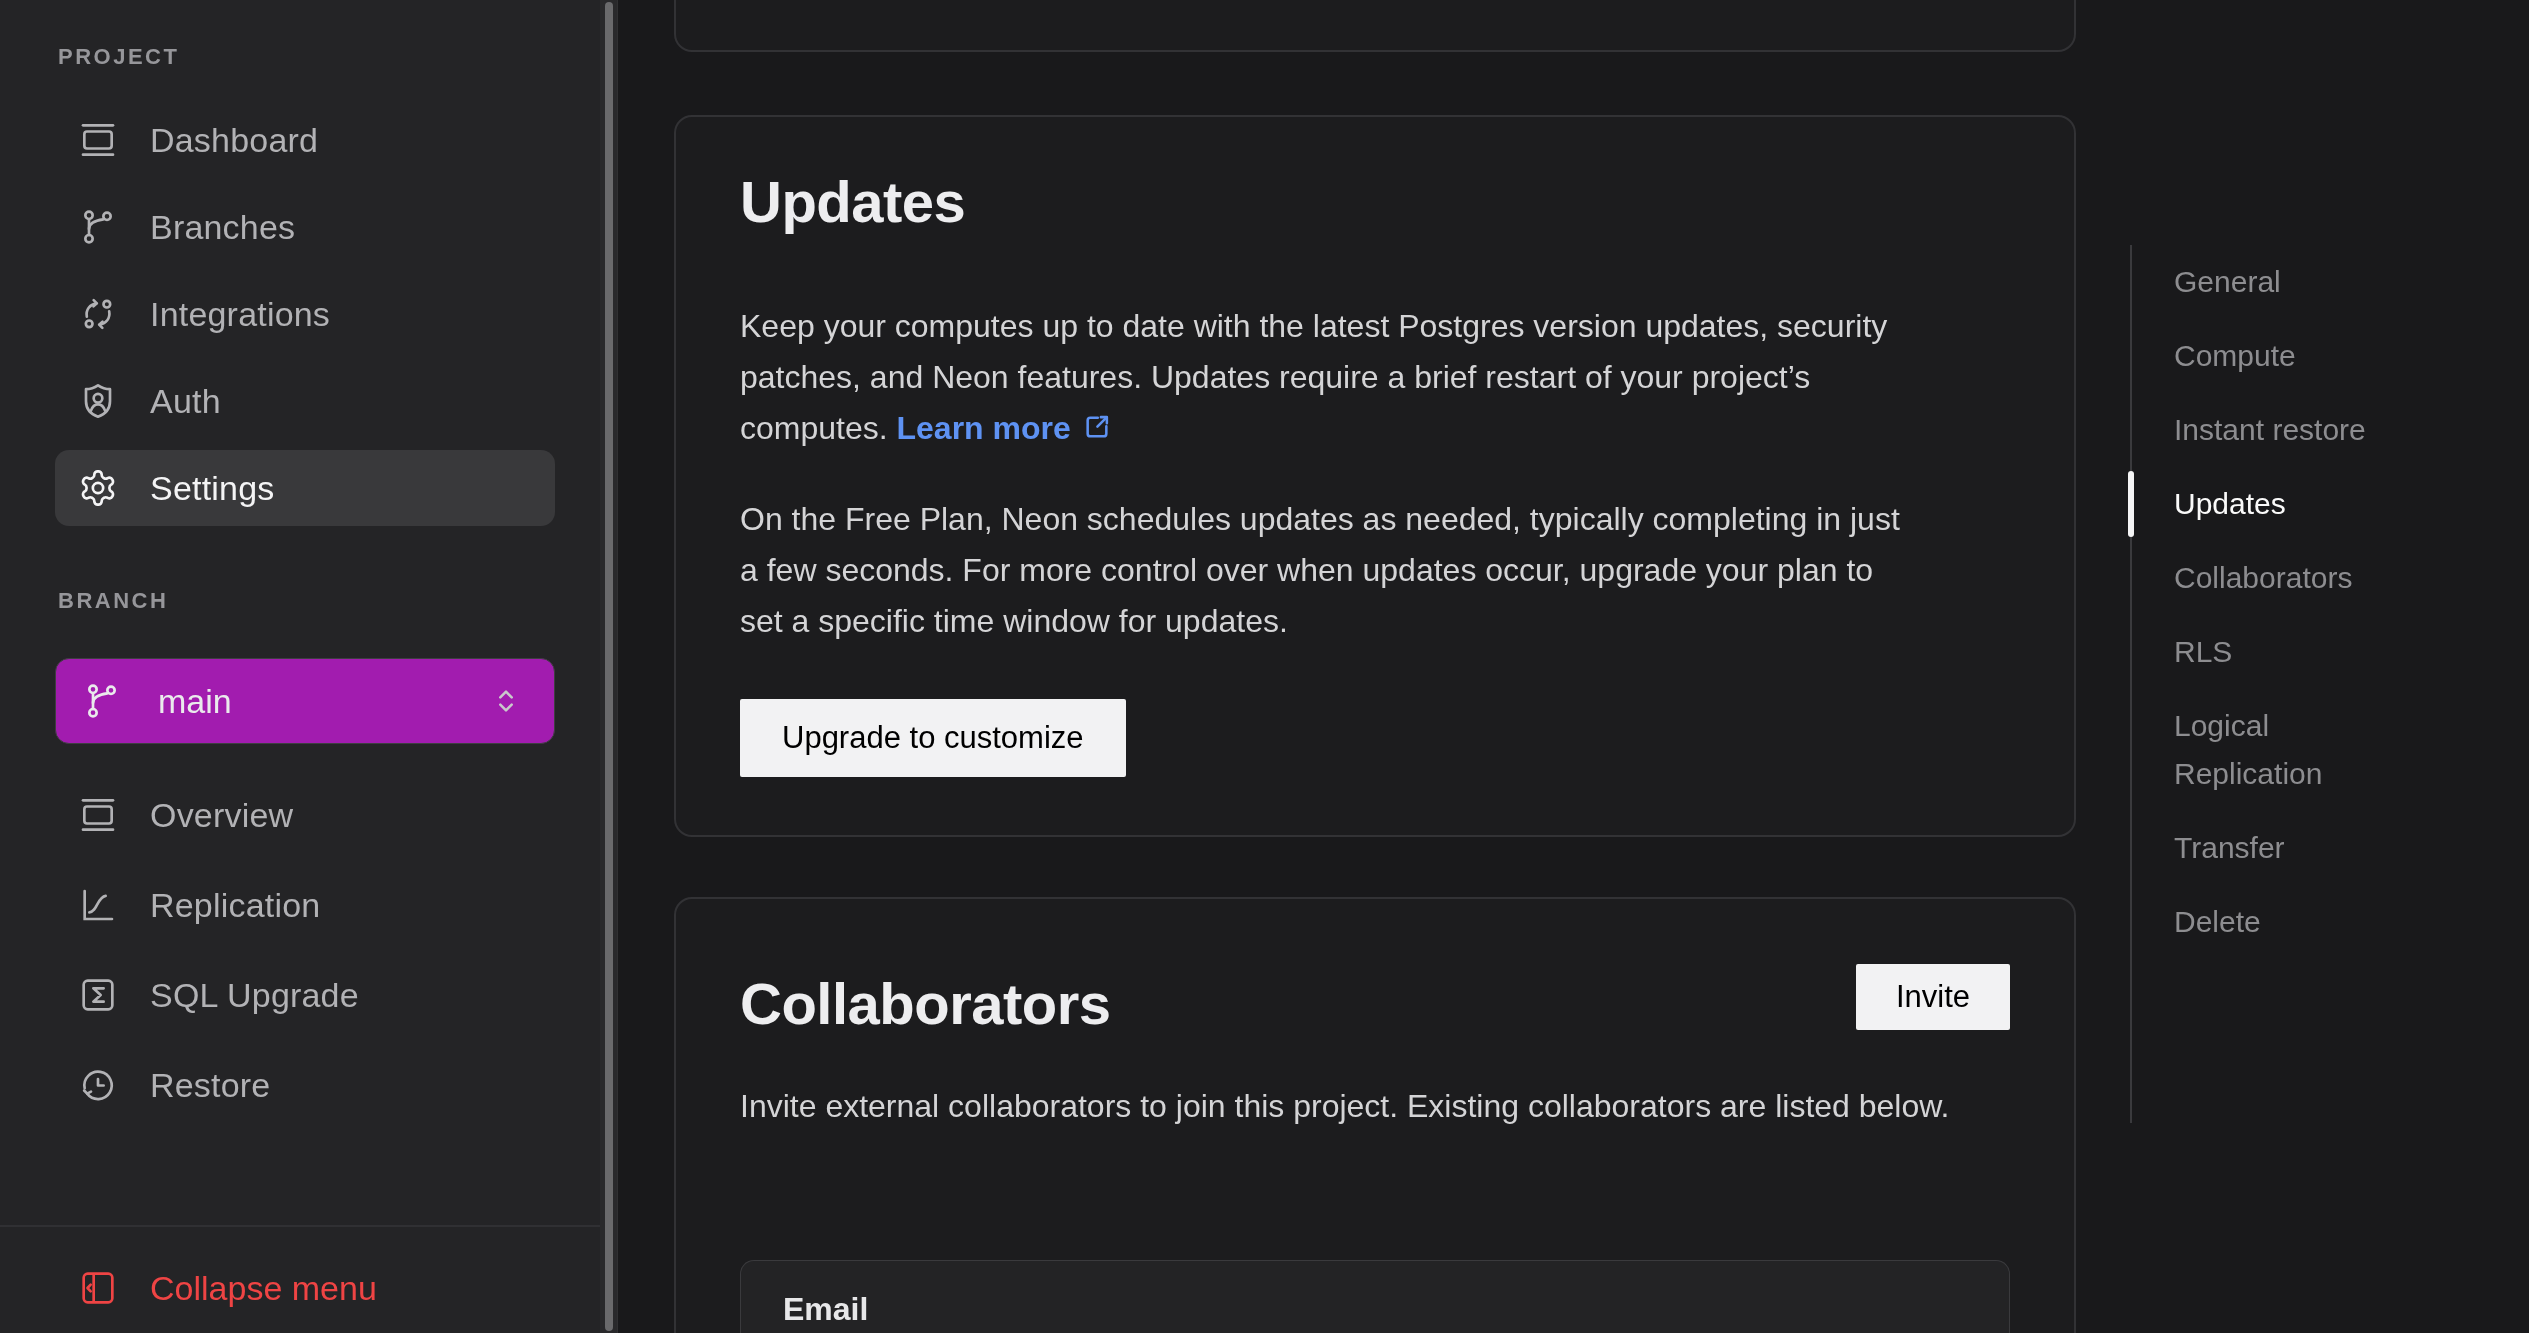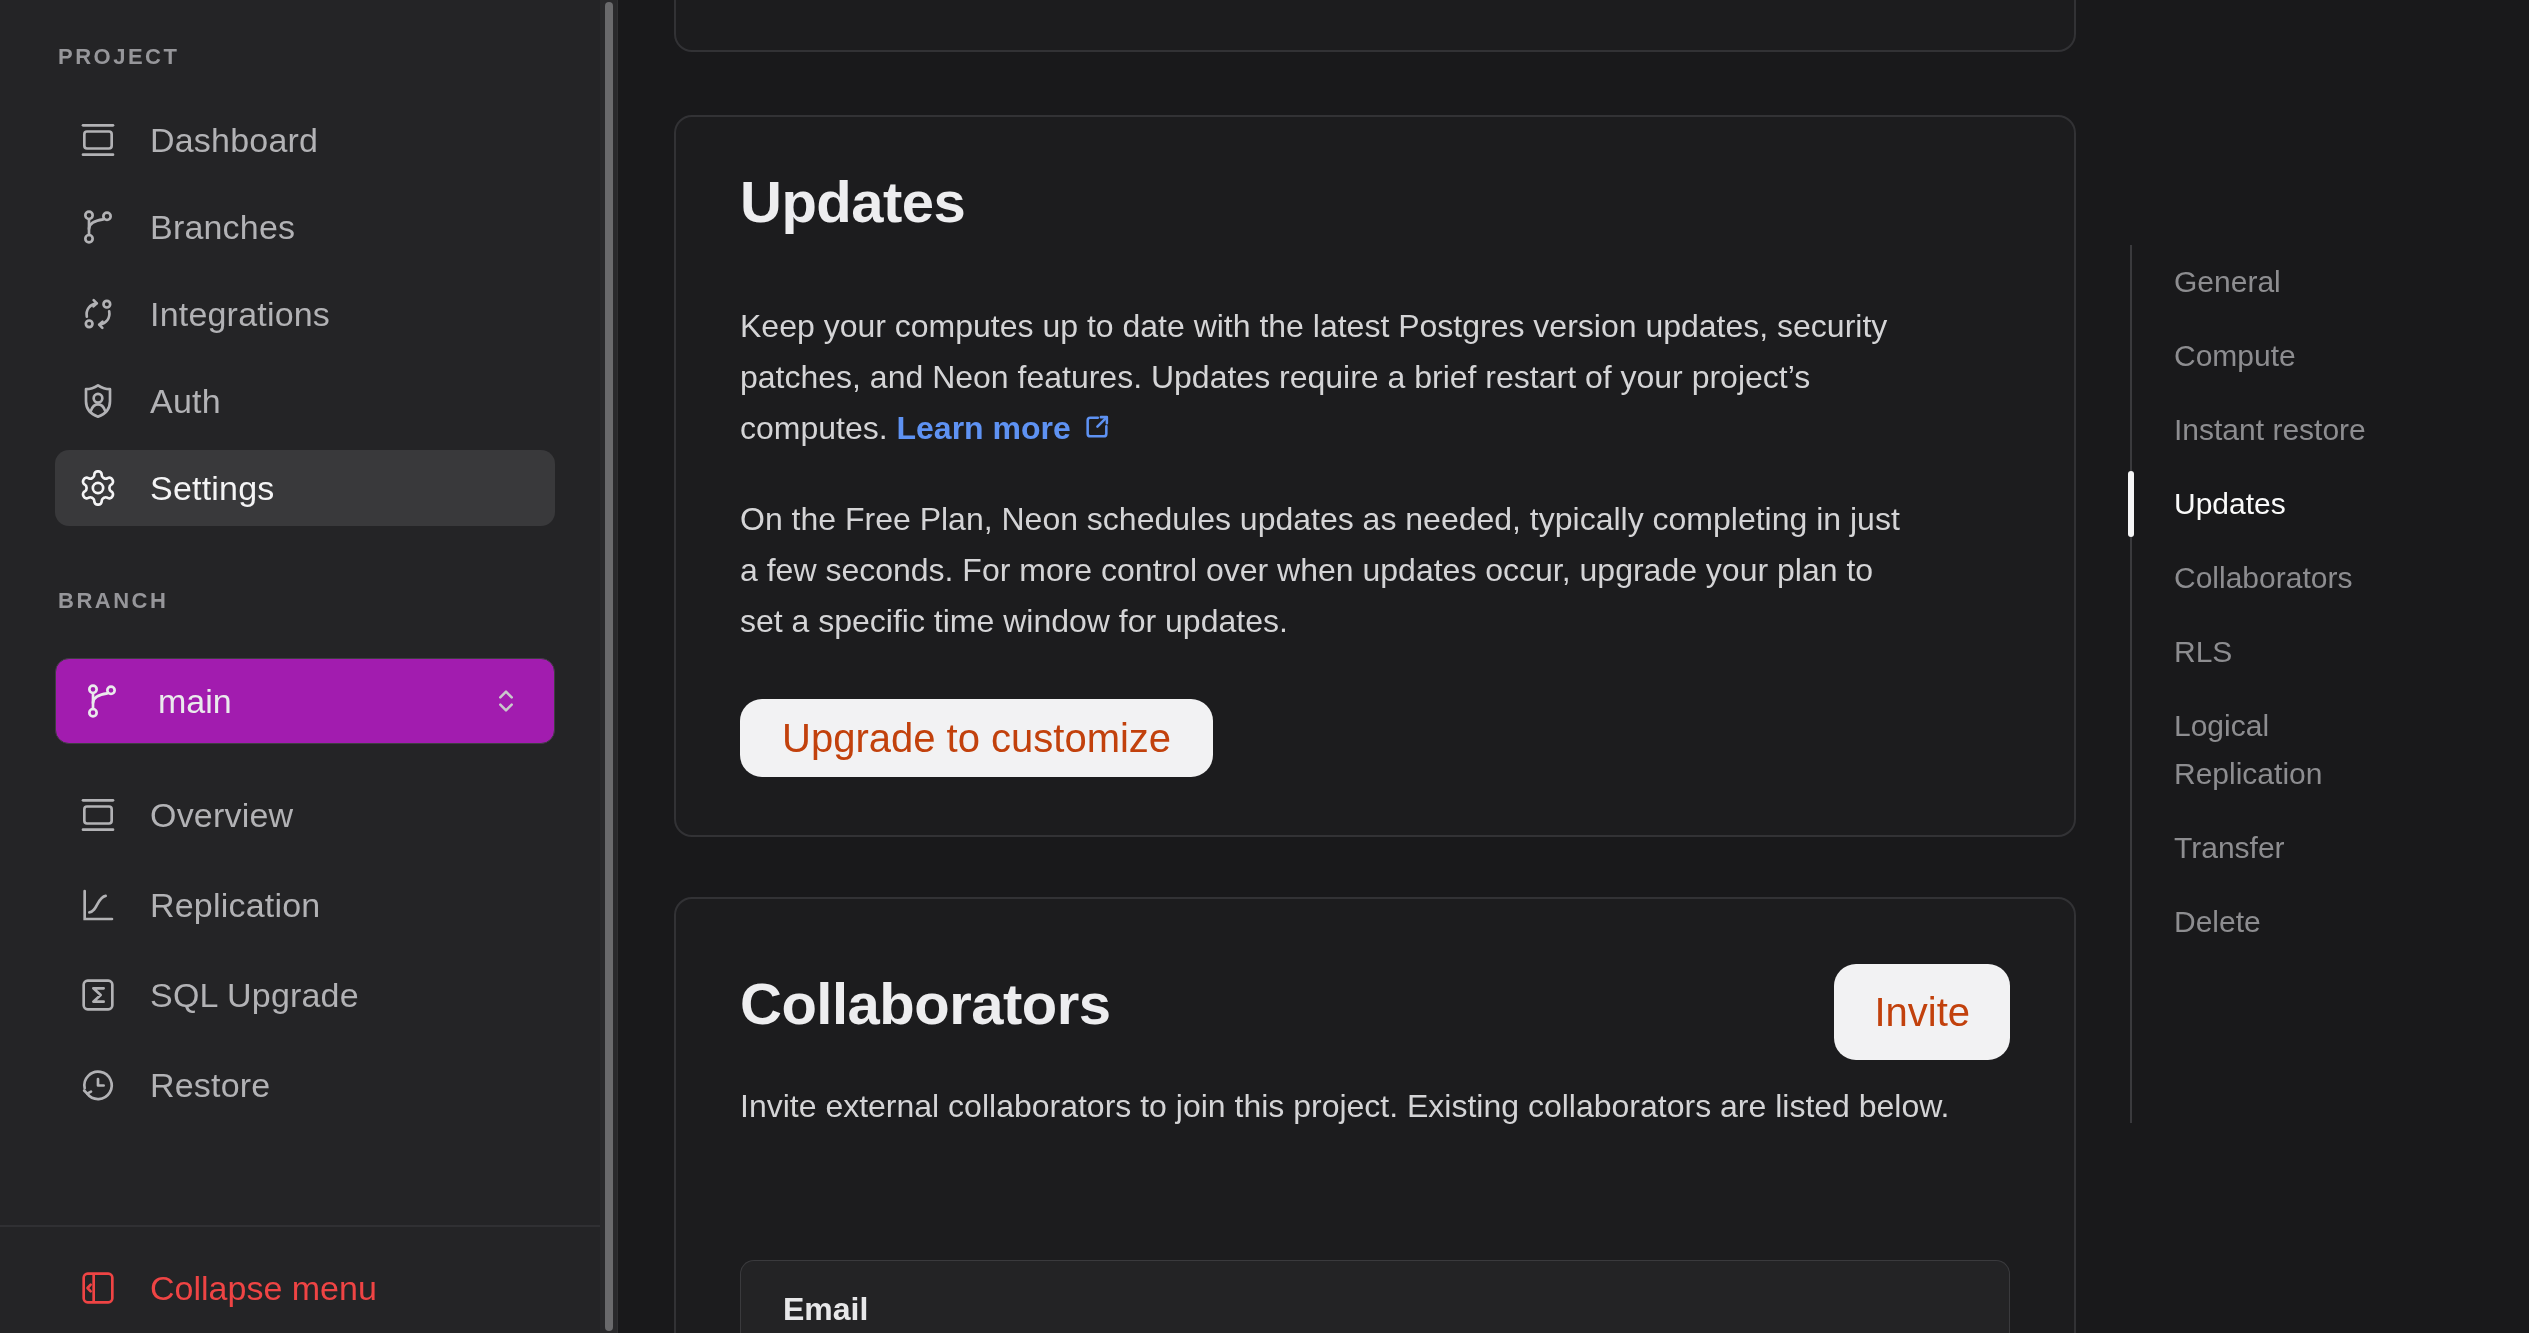--- a/index.html
+++ b/index.html
@@ -90,27 +90,27 @@
   .card.updates p { max-width:1180px; }
   .p1 { margin-top:70px; }
   .p2 { margin-top:40px; }
   .learn-more {
     color:#5e92f3; font-weight:700; text-decoration:none; white-space:nowrap;
   }
   .learn-more .ext { display:inline-block; width:32px; height:32px;
     vertical-align:-4px; margin-left:10px; }
 
   .btn-light {
-    display:inline-block; background:#f2f2f3; color:#c2410c;
-    border:none; border-radius:22px; font-size:40px; font-weight:500;
+    display:inline-block; background:#f2f2f3; color:#000000;
+    border:none; border-radius:2px; font-size:31px; font-weight:500;
     font-family:inherit; cursor:pointer;
   }
   .upgrade-btn { margin-top:52px; height:78px; padding:0 42px; }
   .invite-btn {
-    position:absolute; top:65px; right:64px; height:96px; padding:0 40px;
+    position:absolute; top:65px; right:64px; height:66px; padding:0 40px;
   }
 
   .collab-desc { margin-top:48px; max-width:1280px; color:#b7b7b9; }
 
   .table-panel {
     position:absolute; left:64px; right:64px; top:361px; height:240px;
     background:#232325; border:1.5px solid #3a3a3d; border-bottom:none;
     border-radius:14px 14px 0 0; padding:30px 0 0 42px;
   }
   .table-panel .col-h { font-size:32px; font-weight:700; color:#e7e7e9; }

